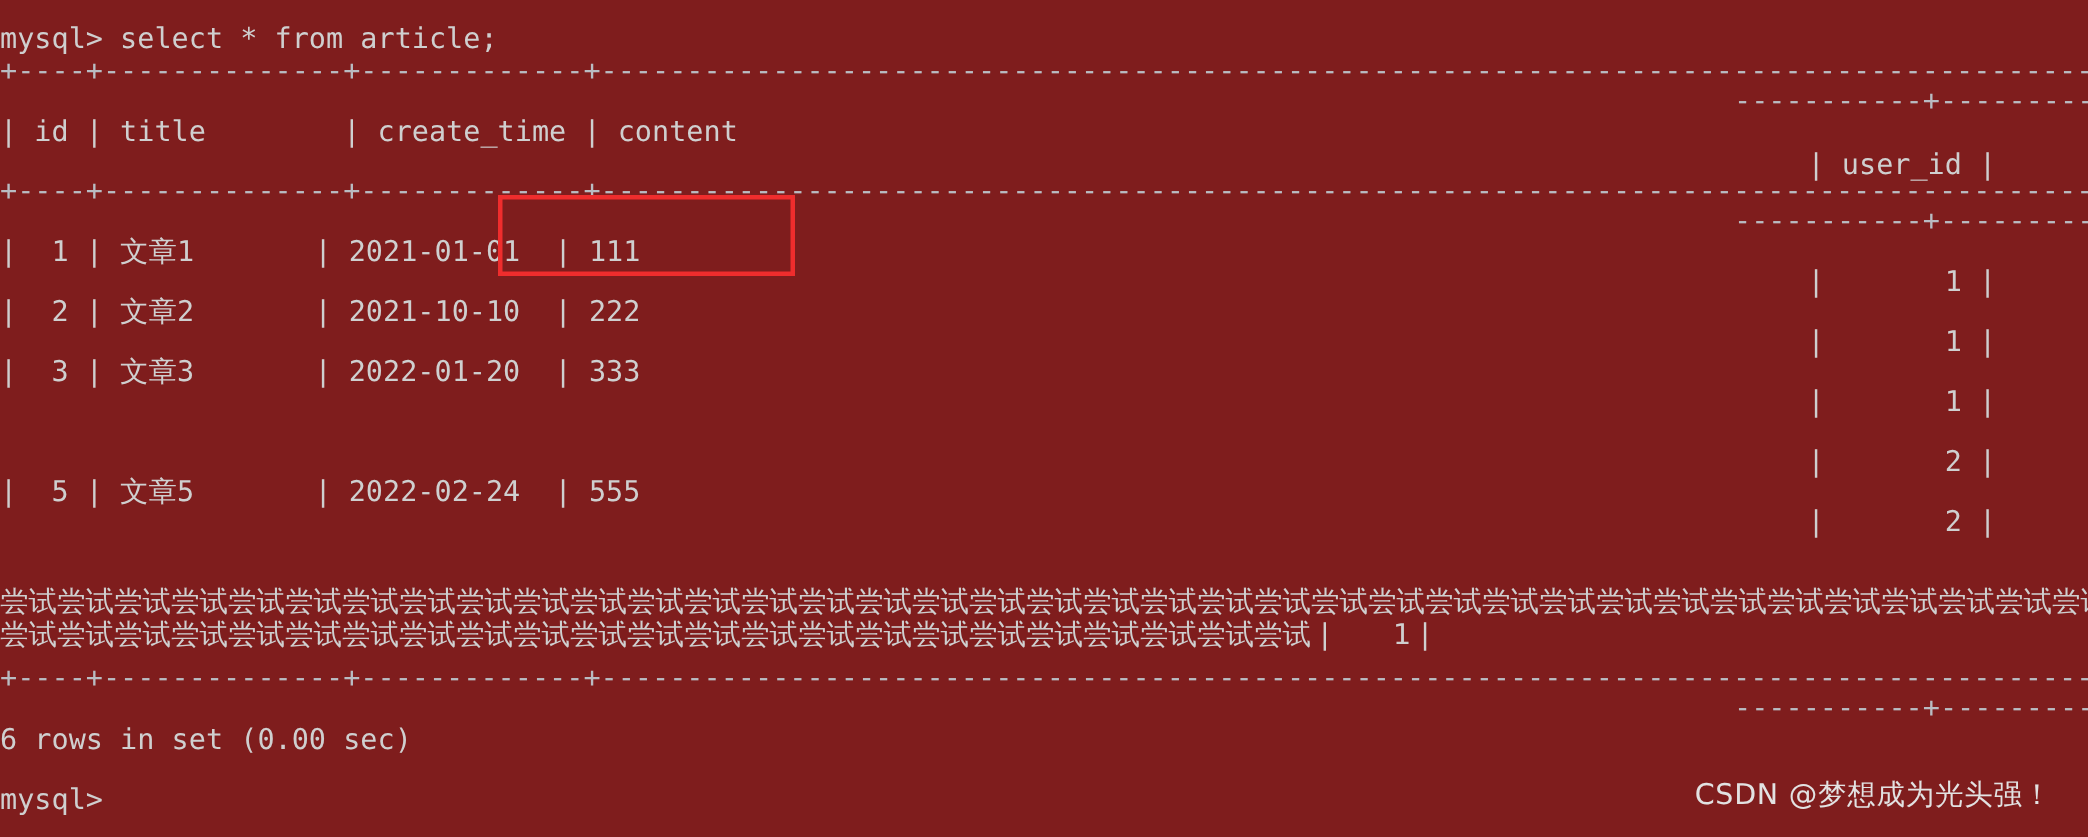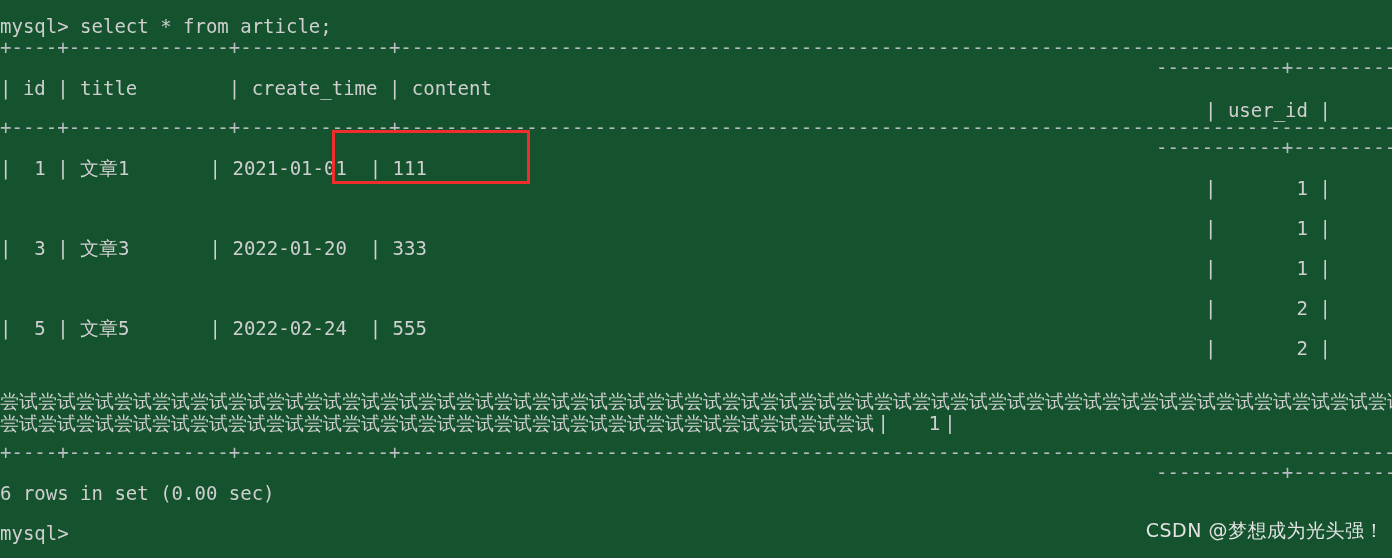--- a/index.html
+++ b/index.html
@@ -11,21 +11,21 @@
     width: 1392px;
     height: 558px;
     overflow: hidden;
     font-family: "DejaVu Sans Mono", "Liberation Mono", monospace;
   }
 
   #terminal {
     position: relative;
     width: 1392px;
     height: 558px;
-    background: #14532d;
+    background: #7f1d1d;
     color: #c8c8c8;
     font-family: "DejaVu Sans Mono", "Liberation Mono", monospace;
     font-size: 19px;
     line-height: 40px;
     letter-spacing: 0px;
     white-space: pre;
     overflow: hidden;
   }
 
   .line {
@@ -66,21 +66,21 @@
   #highlight-box {
     position: absolute;
     border: 3px solid #ef2d2d;
     background: transparent;
     box-sizing: border-box;
     pointer-events: none;
   }
 
   #watermark {
     position: absolute;
-    right: 8px;
+    right: 24px;
     bottom: 8px;
     font-family: "DejaVu Sans", "Liberation Sans", sans-serif;
     font-size: 19px;
     color: #e2e2e2;
     white-space: pre;
     letter-spacing: 0.5px;
   }
 </style>
 </head>
 <body>
@@ -103,20 +103,21 @@
   
   <div class="line sep" style="top:107px;">+----+--------------+-------------+-----------------------------------------------------------------------------------------------------------------------</div>
   
   <div class="line sep" style="top:127px; left:1156px;">-----------+---------+</div>
 
   
 
   <div class="line" style="top:148px;text-align:center;">|  1 | 文章1       | 2021-01-01  | 111</div>
   <div class="line wrapline" style="top:168px; left:1205px;">|       1 |</div>
 
+  <div class="line" style="top:188px;">|  2 | 文章2       | 2021-10-10  | 222</div>
   <div class="line wrapline" style="top:208px; left:1205px;">|       1 |</div>
 
   <div class="line" style="top:228px;">|  3 | 文章3       | 2022-01-20  | 333</div>
   <div class="line wrapline" style="top:248px; left:1205px;">|       1 |</div>
 
   <div class="line wrapline" style="top:288px; left:1205px;">|       2 |</div>
 
   <div class="line" style="top:308px;">|  5 | 文章5       | 2022-02-24  | 555</div>
   <div class="line wrapline" style="top:328px; left:1205px;">|       2 |</div>
 

